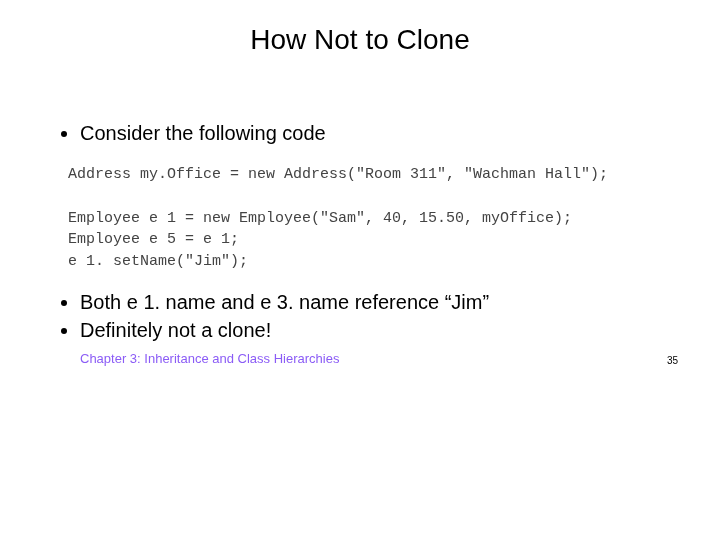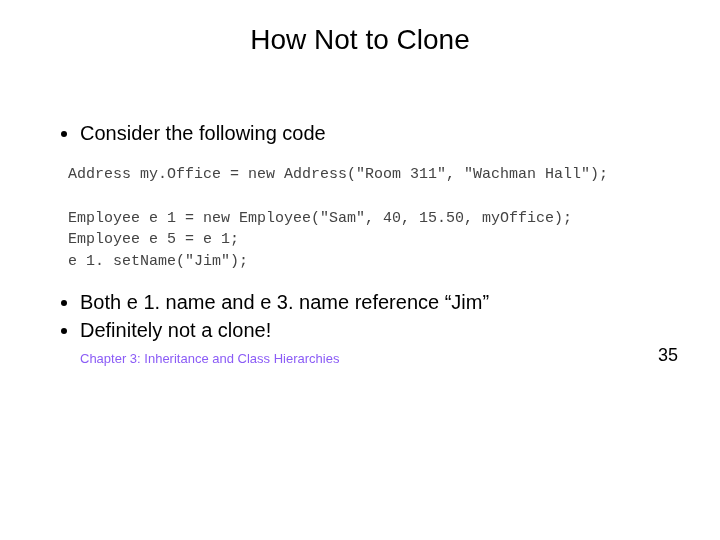--- a/index.html
+++ b/index.html
@@ -55,21 +55,21 @@
     left: 72px;
     bottom: 34px;
     font-size: 13px;
     color: #8b5cf6;
     margin-left: 8px;
   }
   .footer-right {
     position: absolute;
     right: 42px;
     bottom: 34px;
-    font-size: 18px;
+    font-size: 10px;
     color: #000;
     margin-top: 16px;
   }
 </style>
 </head>
 <body>
 
 <div class="slide">
 
   <div class="title">How Not to Clone</div>

